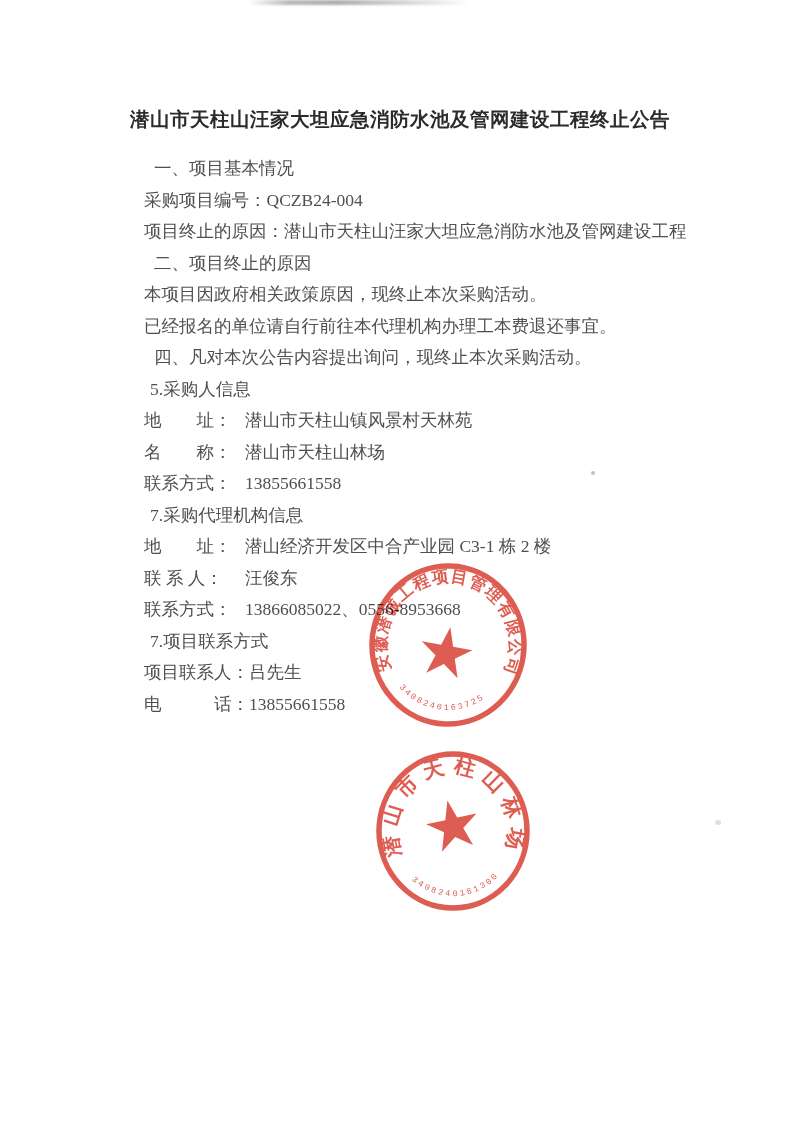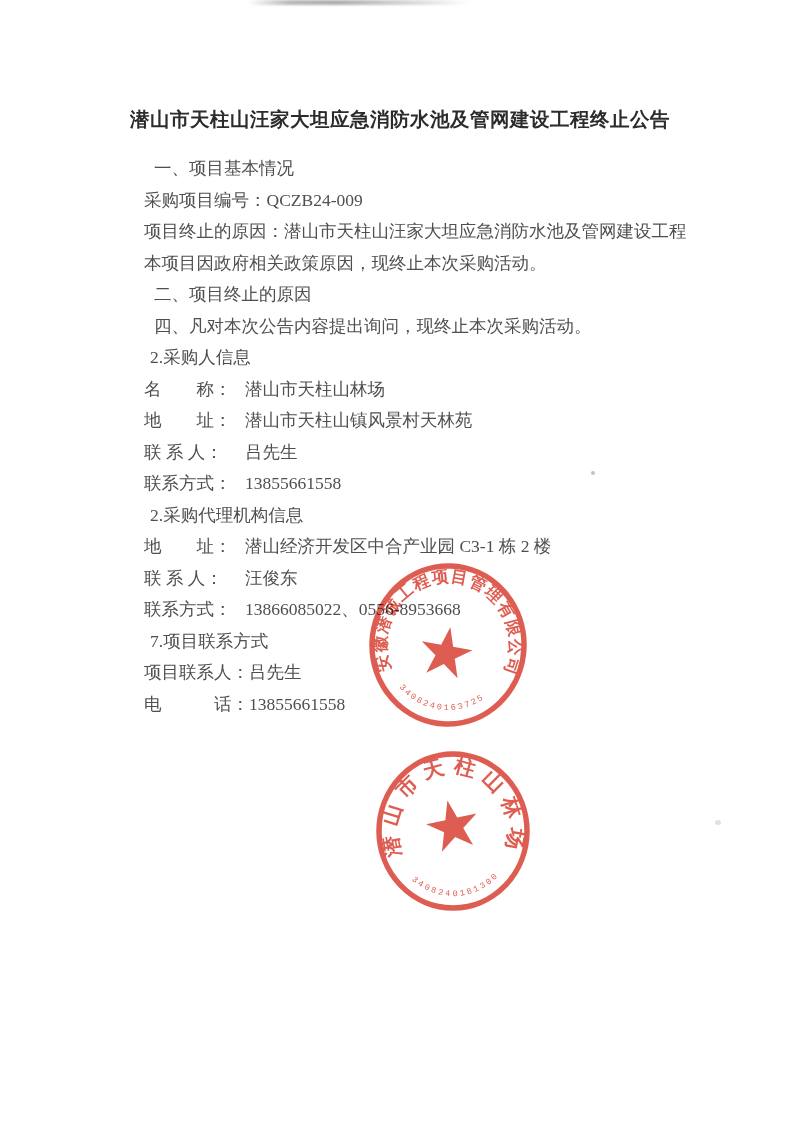--- a/index.html
+++ b/index.html
@@ -45,33 +45,33 @@
 <div class="page" style="--stamp-red: #dc5145; --ink: #4f4f4f;">
 
   <div class="scan-smudge"></div>
   <div class="speck a"></div>
   <div class="speck b"></div>
 
   <h1 class="title">潜山市天柱山汪家大坦应急消防水池及管网建设工程终止公告</h1>
 
   <div class="content">
     <div class="line h">一、项目基本情况</div>
-    <div class="line p"><span>采购项目编号：</span><span>QCZB24-009</span></div>
+    <div class="line p"><span>采购项目编号：</span><span>QCZB24-004</span></div>
     <div class="line p"><span>项目终止的原因：</span><span>潜山市天柱山汪家大坦应急消防水池及管网建设工程</span></div>
+    <div class="line h">二、项目终止的原因</div>
     <div class="line p">本项目因政府相关政策原因，现终止本次采购活动。</div>
-    <div class="line h">二、项目终止的原因</div>
+    <div class="line p">已经报名的单位请自行前往本代理机构办理工本费退还事宜。</div>
     <div class="line h">四、凡对本次公告内容提出询问，现终止本次采购活动。</div>
 
-    <div class="line sub">2.采购人信息</div>
+    <div class="line sub">5.采购人信息</div>
+    <div class="line crow"><span class="clabel">地　　址：</span><span>潜山市天柱山镇风景村天林苑</span></div>
     <div class="line crow"><span class="clabel">名　　称：</span><span>潜山市天柱山林场</span></div>
-    <div class="line crow"><span class="clabel">地　　址：</span><span>潜山市天柱山镇风景村天林苑</span></div>
-    <div class="line crow"><span class="clabel">联 系 人：</span><span>吕先生</span></div>
     <div class="line crow"><span class="clabel">联系方式：</span><span>13855661558</span></div>
 
-    <div class="line sub">2.采购代理机构信息</div>
+    <div class="line sub">7.采购代理机构信息</div>
     <div class="line crow"><span class="clabel">地　　址：</span><span>潜山经济开发区中合产业园 C3-1 栋 2 楼</span></div>
     <div class="line crow"><span class="clabel">联 系 人：</span><span>汪俊东</span></div>
     <div class="line crow"><span class="clabel">联系方式：</span><span>13866085022、0556-8953668</span></div>
 
     <div class="line sub">7.项目联系方式</div>
     <div class="line crow"><span>项目联系人：</span><span>吕先生</span></div>
     <div class="line crow"><span>电　　　话：</span><span>13855661558</span></div>
   </div>
 
   <svg class="stamp stamp1" width="170" height="176" viewBox="0 0 170 176">

